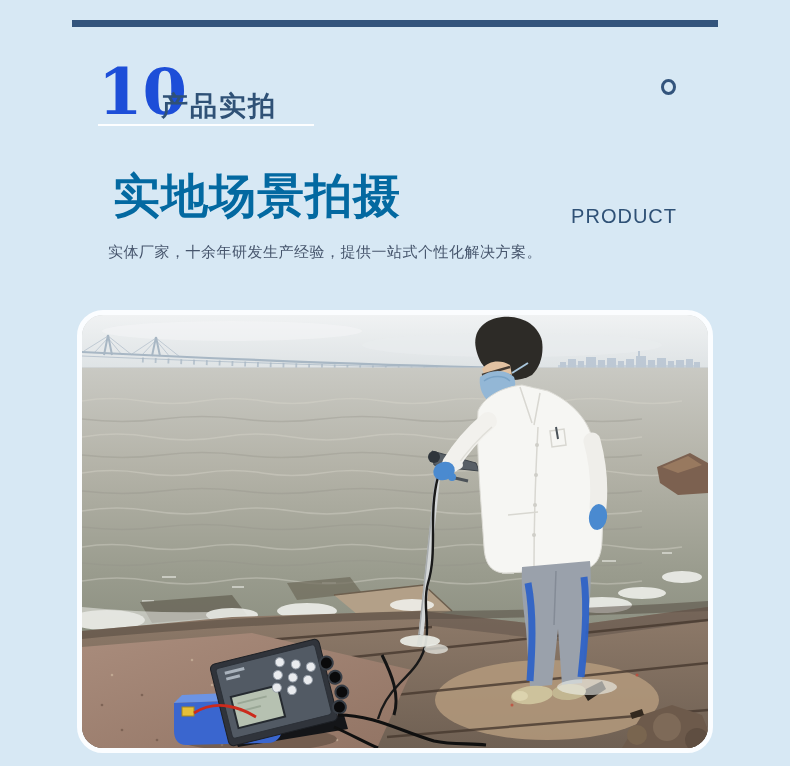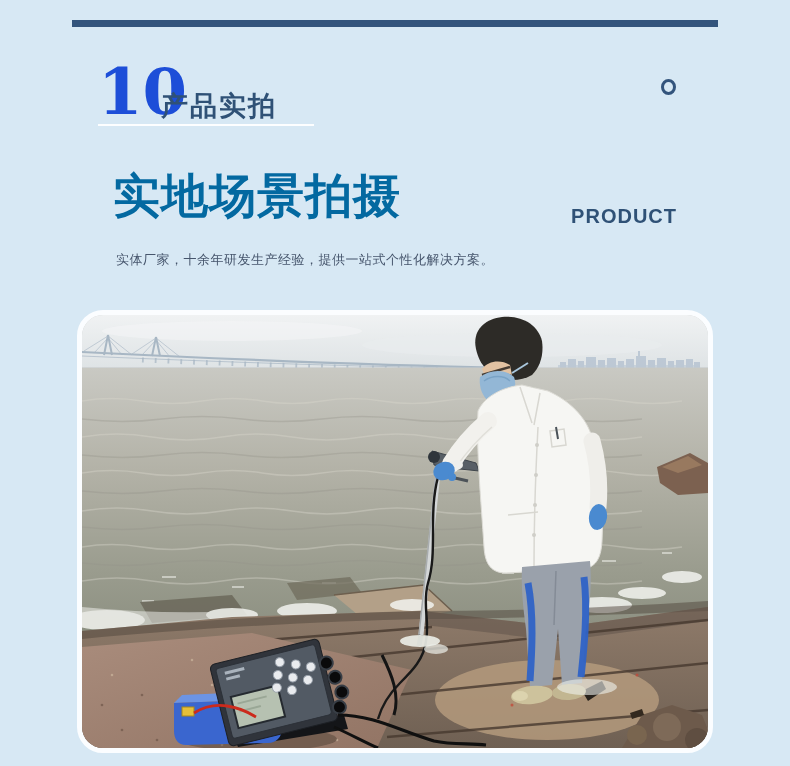--- a/index.html
+++ b/index.html
@@ -5,22 +5,22 @@
   html,body{margin:0;padding:0;}
   body{background:#d7e8f4;font-family:"Liberation Sans",sans-serif;}
   .page{position:relative;width:790px;height:766px;background:#d7e8f4;overflow:hidden;}
   .top-bar{position:absolute;left:72px;top:20px;width:646px;height:7px;background:#33547c;}
   .ring{position:absolute;left:661px;top:79px;width:9px;height:10px;border:3px solid #33547c;border-radius:50%;}
   .big-num{position:absolute;left:98px;top:60px;font-family:"DejaVu Serif","Liberation Serif",serif;
            font-weight:700;font-size:64px;line-height:1;color:#1d4ed8;}
   .num-label{position:absolute;left:161px;top:88px;font-size:27px;font-weight:600;color:#2f5176;letter-spacing:2px;}
   .underline{position:absolute;left:98px;top:124px;width:216px;height:2px;background:#fdfeff;}
   .title{position:absolute;left:97px;top:149px;margin:16px;font-size:47px;font-weight:700;color:#0369a1;letter-spacing:1px;}
-  .desc{position:absolute;left:100px;top:235px;margin:16px;font-size:13px;color:#46556c;letter-spacing:.5px;font-family:Liberation Mono, monospace;}
-  .eng{position:absolute;right:113px;top:204px;text-align:right;font-size:20px;font-weight:700;
+  .desc{position:absolute;left:100px;top:235px;margin:8px;font-size:15px;color:#46556c;letter-spacing:.5px;font-family:Liberation Mono, monospace;}
+  .eng{position:absolute;right:113px;top:204px;text-align:right;font-size:20px;font-weight:400;
        color:#2f5176;letter-spacing:1px;line-height:24px;}
   .eng span{display:block;}
   .photo{position:absolute;left:77px;top:310px;width:636px;height:443px;margin:0;box-sizing:border-box;
          border:5px solid #fbfdff;border-radius:26px;overflow:hidden;background:#cfd3d2;}
   .photo svg{display:block;width:100%;height:100%;}
 </style>
 </head>
 <body>
 
 <div class="page">

